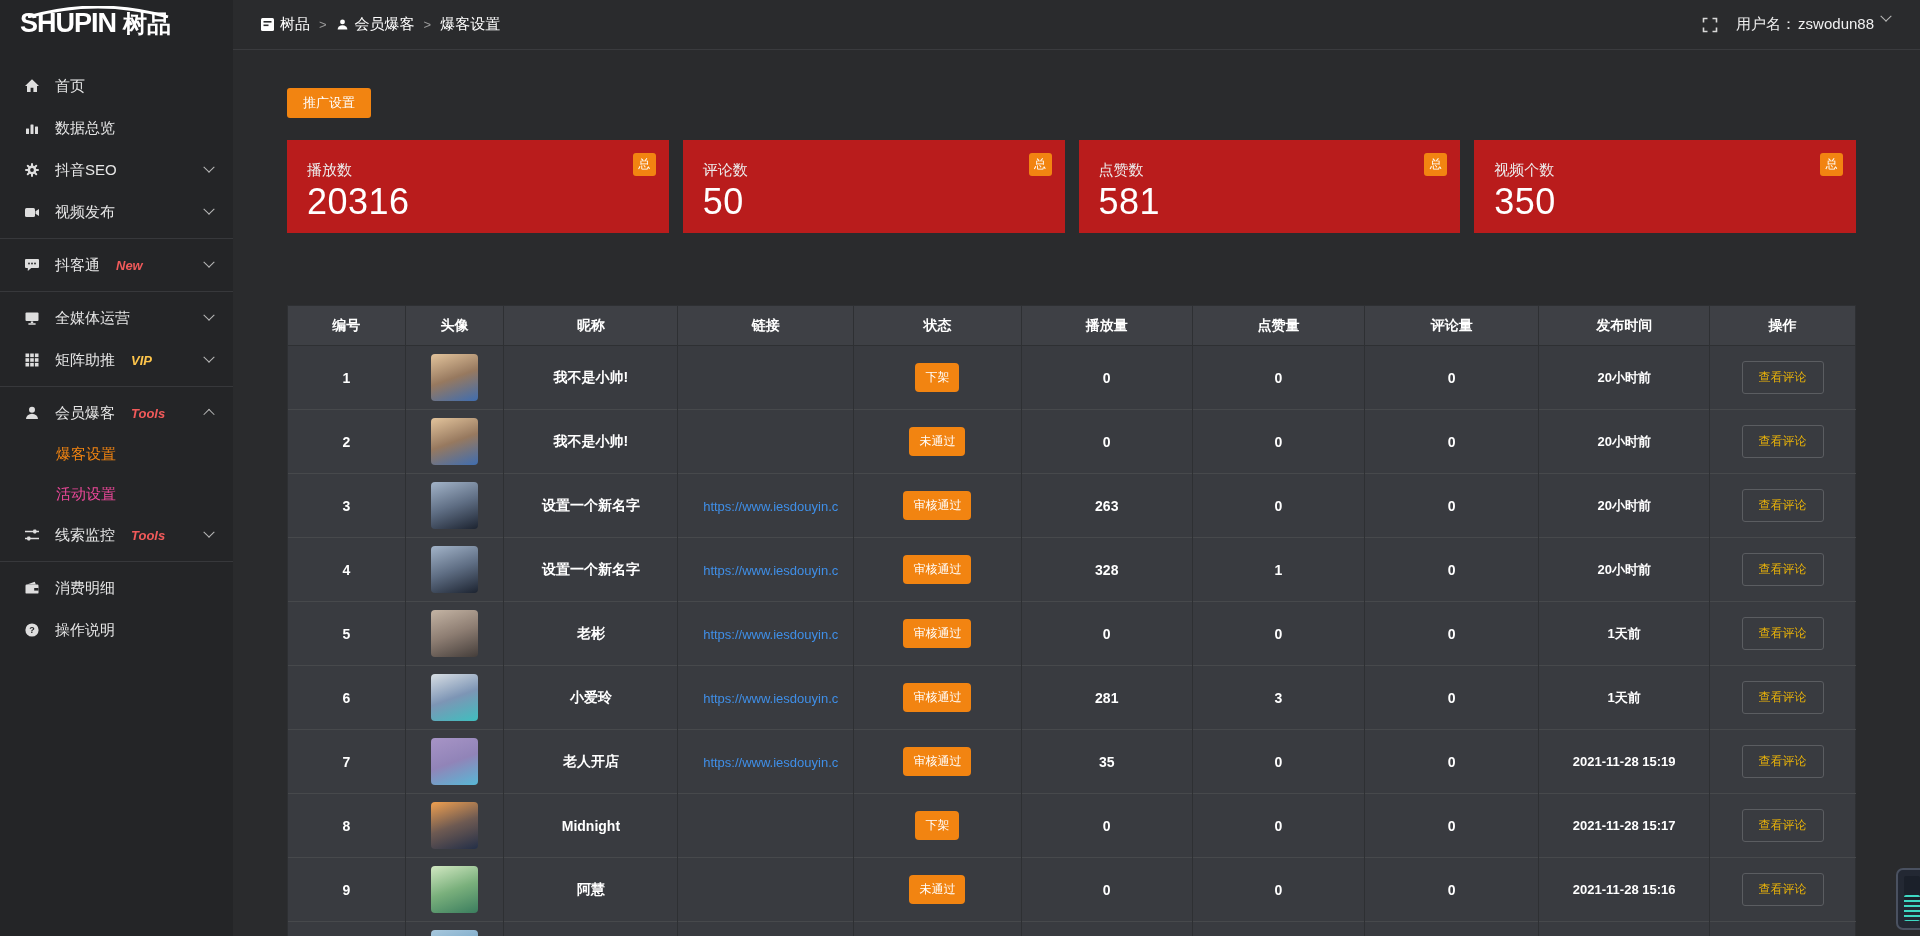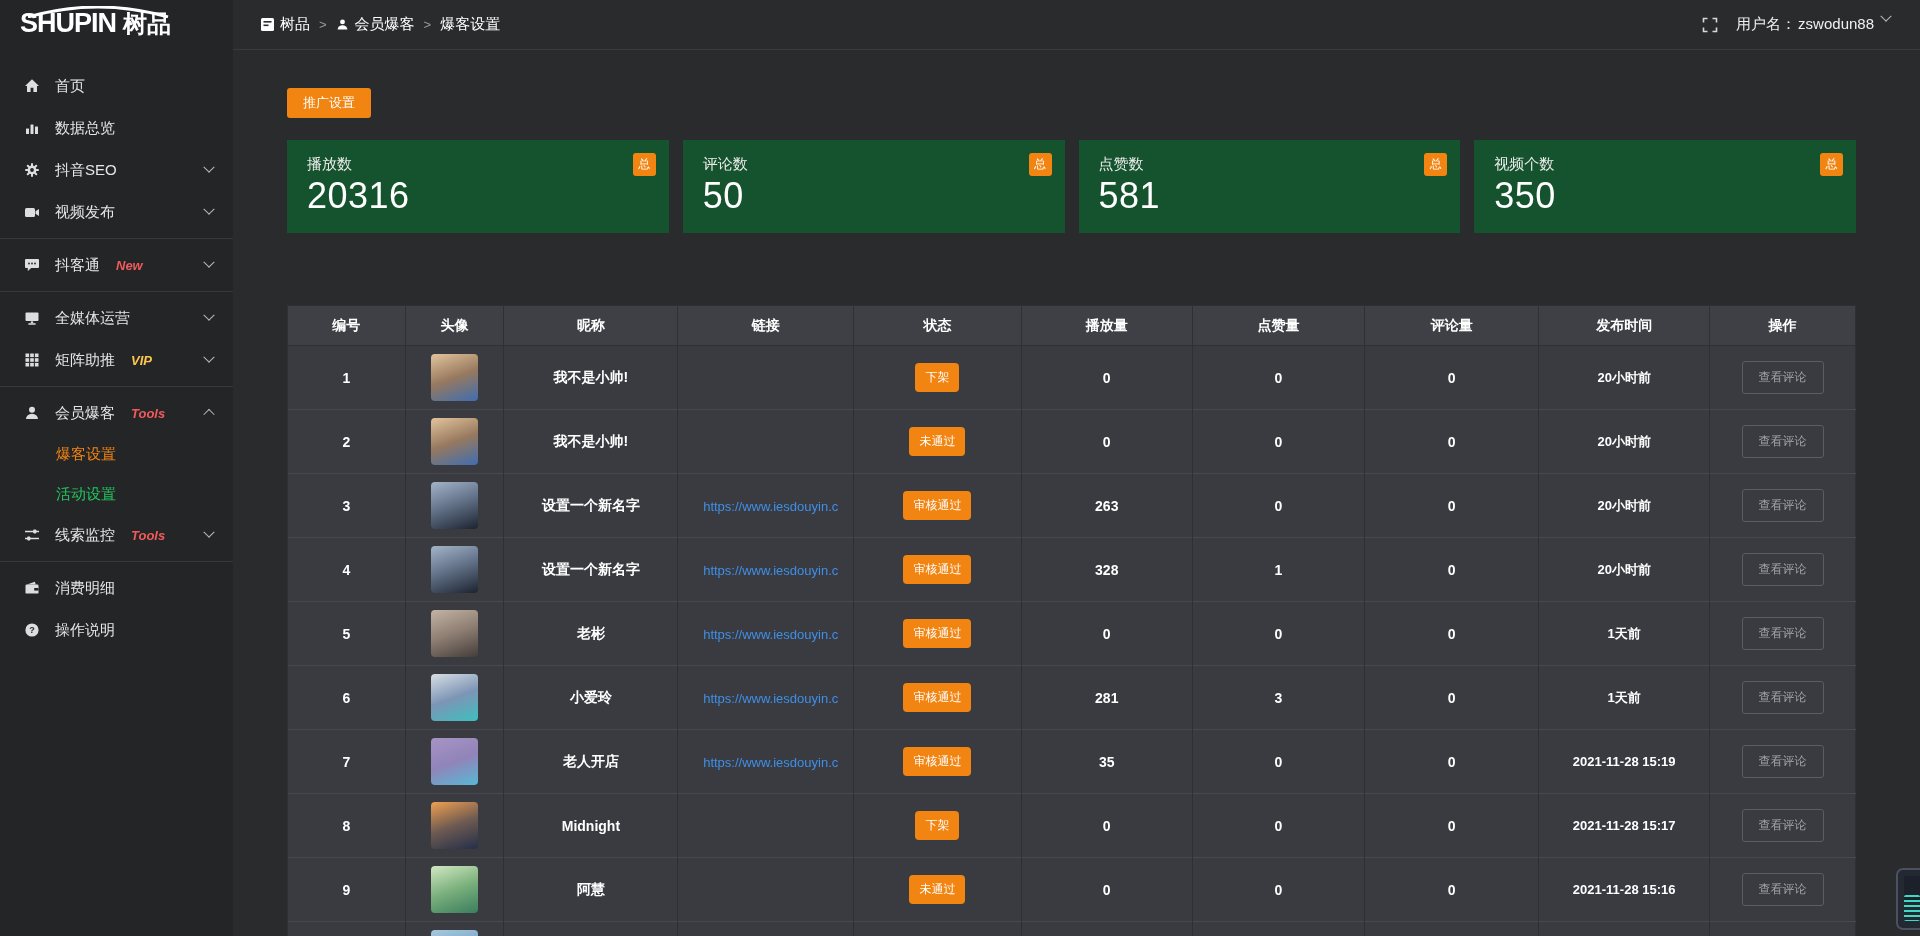--- a/index.html
+++ b/index.html
@@ -15,54 +15,54 @@
   .logo-cn { font-size:24px; font-weight:800; color:#fff; margin-left:7px; margin-top:8px; }
   .menu { padding-top:6px; }
   .mi { height:42px; display:flex; align-items:center; padding:0 20px 0 24px; font-size:15px; color:#e6e6e6; cursor:pointer; }
   .mi .ic { width:16px; height:16px; margin-right:15px; color:#dedede; flex:0 0 16px; }
   .mi .ic svg { display:block; }
   .badge { font-size:13px; font-weight:700; font-style:italic; color:var(--red); margin-left:16px; }
   .badge.gold { color:var(--vip); }
   .chev { margin-left:auto; width:8px; height:8px; border-right:1.5px solid #b8b8b8; border-bottom:1.5px solid #b8b8b8; transform:rotate(45deg) translate(-2px,-2px); }
   .chev.up { transform:rotate(-135deg) translate(-1px,-1px); }
   .divider { border-top:1px solid #37383b; margin:5px 0; }
-  .sub { height:40px; display:flex; align-items:center; padding-left:56px; font-size:15px; color:#22c55e; cursor:pointer; }
+  .sub { height:40px; display:flex; align-items:center; padding-left:56px; font-size:15px; color:#ec4899; cursor:pointer; }
   .sub.active { color:var(--accent); }
 
   
   .main { flex:1; display:flex; flex-direction:column; min-width:0; }
   .topbar { height:50px; flex:0 0 50px; display:flex; align-items:center; padding:0 30px 0 28px; border-bottom:1px solid #3a3b3e; color:#fff; }
   .bc { display:flex; align-items:center; font-size:15px; gap:9px; }
   .bc .sep { color:#9a9a9a; font-size:13px; }
   .bc .bc-item { display:flex; align-items:center; gap:6px; cursor:pointer; color:#fff; }
   .top-right { margin-left:auto; display:flex; align-items:center; gap:18px; }
   .fs-icon { width:16px; height:16px; cursor:pointer; color:#d8d8d8; }
   .user { display:flex; align-items:flex-start; font-size:15px; color:#f0f0f0; cursor:pointer; gap:8px; }
   .user .chev { margin-left:2px; }
 
   .content { padding:38px 64px 0 54px; }
   .promo-btn { background:var(--accent); border:none; color:#fff; font-size:13px; padding:0 16px; height:30px; border-radius:3px; cursor:pointer; font-family:inherit; }
 
   .stats { display:flex; gap:14px; margin-top:22px; }
-  .card { flex:1; height:93px; background:#14532d; position:relative; padding:15px 20px; }
+  .card { flex:1; height:93px; background:#b91c1c; position:relative; padding:21px 20px; }
   .card-label { font-size:15px; color:#ececec; }
   .card-value { font-size:36px; color:#fff; margin-top:1px; letter-spacing:.5px; }
   .card-badge { position:absolute; top:13px; right:13px; width:23px; height:23px; line-height:23px; text-align:center; background:var(--accent); color:#fff; font-size:12px; border-radius:3px; }
 
   table { width:100%; margin-top:72px; border-collapse:collapse; table-layout:fixed; background:#393b40; border:1px solid #2e3033; }
   thead th { height:40px; background:#3e4045; color:#fff; font-size:14px; font-weight:700; border-left:1px solid #2e3033; border-bottom:1px solid #2e3033; }
   tbody td { height:64px; text-align:center; color:#fff; font-size:14px; font-weight:700;
     border-left:1px solid #2e3033; border-top:1px solid #47494c; overflow:hidden; }
   tbody tr:first-child td { border-top:none; }
   .avatar { display:inline-block; width:47px; height:47px; border-radius:4px; vertical-align:middle; background:#666; }
   .cell-link { text-align:center; padding-left:10px; white-space:nowrap; }
   .vlink { color:var(--link); font-size:13px; font-weight:400; text-decoration:none; white-space:nowrap; }
   .status { display:inline-block; background:var(--accent); color:#fff; font-size:12px; font-weight:400; padding:6px 10px; border-radius:4px; cursor:pointer; }
   .time { font-size:13px; }
-  .act { background:transparent; border:1px solid #5b5d61; color:#a3a3a3; font-size:12px; padding:7px 16px; border-radius:3px; cursor:pointer; font-family:Liberation Serif, serif; }
+  .act { background:transparent; border:1px solid #5b5d61; color:#eab308; font-size:12px; padding:7px 16px; border-radius:3px; cursor:pointer; font-family:Liberation Serif, serif; }
 
   .float-widget { position:absolute; right:-12px; bottom:6px; width:36px; height:62px; background:#232833;
     border:2px solid #4a5160; border-radius:7px; cursor:pointer; padding:6px 6px; }
   .float-widget .stripes { position:absolute; left:6px; right:10px; bottom:7px; height:26px;
     background:repeating-linear-gradient(180deg,#3ed8c3 0 2px, transparent 2px 5px); border-radius:2px; }
   .float-widget .box { position:absolute; left:6px; right:10px; top:6px; height:24px; background:#1b202a; border-radius:2px; }
 </style>
 </head>
 <body>
 

